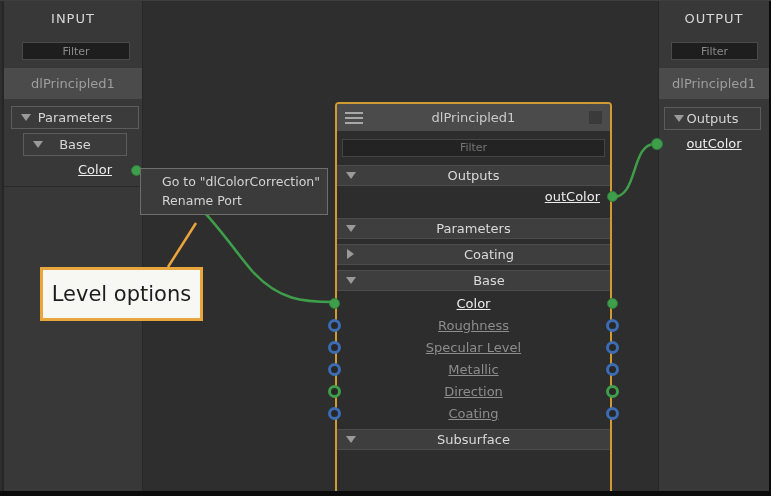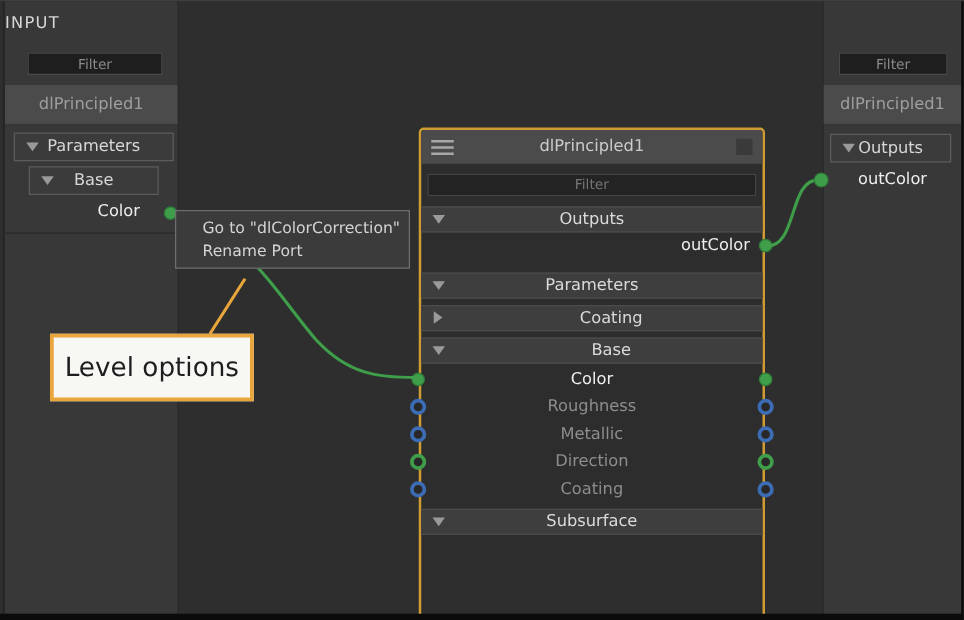--- a/index.html
+++ b/index.html
@@ -3,21 +3,21 @@
 <meta charset="utf-8">
 <style>
   * { margin:0; padding:0; box-sizing:border-box; }
   html,body { width:771px; height:496px; background:#1a1a1a; font-family:"DejaVu Sans","Liberation Sans",sans-serif; }
   #app { position:relative; width:771px; height:496px; background:#2e2e2e; overflow:hidden; border-top:1px solid #3e3e3e; }
 
   
   .panel { position:absolute; top:0; bottom:5px; background:#383838; z-index:1; }
   #left-panel  { left:2px;  width:141px; border-left:2px solid #262626; border-right:1px solid #272727; }
   #right-panel { left:658px; width:111px; border-left:1px solid #272727; }
-  .panel-title { position:absolute; top:10px; left:0; right:0; text-align:left; color:#d8d8d8; font-size:13px; letter-spacing:1px; }
+  .panel-title { position:absolute; top:10px; left:0; right:0; text-align:center; color:#d8d8d8; font-size:13px; letter-spacing:1px; }
   .filter-input { position:absolute; height:18px; background:#1e1e1e; border:1px solid #4a4a4a; color:#9a9a9a; font-size:11px; text-align:center; font-family:inherit; }
   .filter-input::placeholder { color:#8a8a8a; }
   .name-box { position:absolute; left:0; right:0; height:31px; background:#4b4b4b; color:#9e9e9e; font-size:13px; text-align:center; line-height:31px; }
   .expander { position:absolute; height:23px; background:#3b3b3b; border:1px solid #5c5c5c; color:#d6d6d6; font-size:13px; text-align:center; line-height:21px; }
   .tri-down { position:absolute; left:9px; top:7px; width:0; height:0; border-left:5px solid transparent; border-right:5px solid transparent; border-top:7px solid #9a9a9a; }
   .tri-right { position:absolute; left:10px; top:5px; width:0; height:0; border-top:5px solid transparent; border-bottom:5px solid transparent; border-left:7px solid #9a9a9a; }
   .divider { position:absolute; left:0; right:0; height:1px; background:#282828; }
 
   
   .port { position:absolute; width:11px; height:11px; border-radius:50%; }
@@ -31,21 +31,21 @@
   #node-title { flex:1; text-align:center; color:#cbcbcb; font-size:13px; }
   .hamburger { position:absolute; left:8px; top:8px; width:18px; }
   .hamburger i { display:block; height:2px; background:#a8a8a8; margin-bottom:3px; }
   .header-swatch { position:absolute; right:8px; top:7px; width:13px; height:13px; background:#3a3a3a; }
   #node-filter-wrap { padding:5px 5px 8px 5px; }
   #node-filter { position:relative; width:100%; height:18px; background:#232323; border:1px solid #454545; color:#8a8a8a; font-size:11px; text-align:center; font-family:inherit; }
   .sec { position:relative; height:21px; background:#3e3e3e; border-top:1px solid #4c4c4c; border-bottom:1px solid #4c4c4c; color:#dadada; font-size:13px; text-align:center; line-height:19px; }
   .sec .tri-down { top:6px; }
   .sec .tri-right { top:4px; }
   .mt10 { margin-top:10px; } .mt5 { margin-top:5px;padding-left:31px; } .mt4 { margin-top:4px; } .mt3 { margin-top:3px; } .mt2 { margin-top:2px; }
-  .row { position:relative; height:22px; font-size:13px; text-align:center; line-height:22px; }
+  .row { position:relative; height:22px; font-size:13px; text-align:center; line-height:22px;text-decoration:underline; }
   .row.bright { color:#ededed; }
   .row.dim { color:#8d8d8d; }
   .row .port.l { left:-8px; top:5px; }
   .row .port.r { right:-8px; top:5px; }
   .row .p-blue.l, .row .p-gring.l { left:-9px; top:4px; }
   .row .p-blue.r, .row .p-gring.r { right:-9px; top:4px; }
   .row-right { text-align:right; padding-right:10px; }
 
   
   #wires { position:absolute; left:0; top:0; width:771px; height:496px; z-index:5; pointer-events:none; }
@@ -82,20 +82,21 @@
       <span class="tri-down"></span>
       <span>Base</span>
     </div>
     <div class="row bright row-right" style="position:absolute; left:0; right:0; top:158px; padding-right:30px;">
       <span>Color</span>
     </div>
     <div class="divider" style="top:185px;"></div>
   </div>
 
   <div id="right-panel" class="panel">
+    <div class="panel-title">OUTPUT</div>
     <input class="filter-input" style="left: 12px; top: 41px; width: 87px;" placeholder="Filter">
     <div class="name-box" style="top:67px;">dlPrincipled1</div>
     <div class="expander" style="left:5px; top:106px; width:97px;">
       <span class="tri-down"></span>
       <span>Outputs</span>
     </div>
     <div class="row bright" style="position:absolute; left:0; right:0; top:132px;">
       <span>outColor</span>
     </div>
   </div>
@@ -141,20 +142,25 @@
       <span>Color</span>
       <span class="port p-green r"></span>
     </div>
     <div class="row dim">
       <span class="port p-blue l"></span>
       <span>Roughness</span>
       <span class="port p-blue r"></span>
     </div>
     <div class="row dim">
       <span class="port p-blue l"></span>
+      <span>Specular Level</span>
+      <span class="port p-blue r"></span>
+    </div>
+    <div class="row dim">
+      <span class="port p-blue l"></span>
       <span>Metallic</span>
       <span class="port p-blue r"></span>
     </div>
     <div class="row dim">
       <span class="port p-gring l"></span>
       <span>Direction</span>
       <span class="port p-gring r"></span>
     </div>
     <div class="row dim">
       <span class="port p-blue l"></span>

